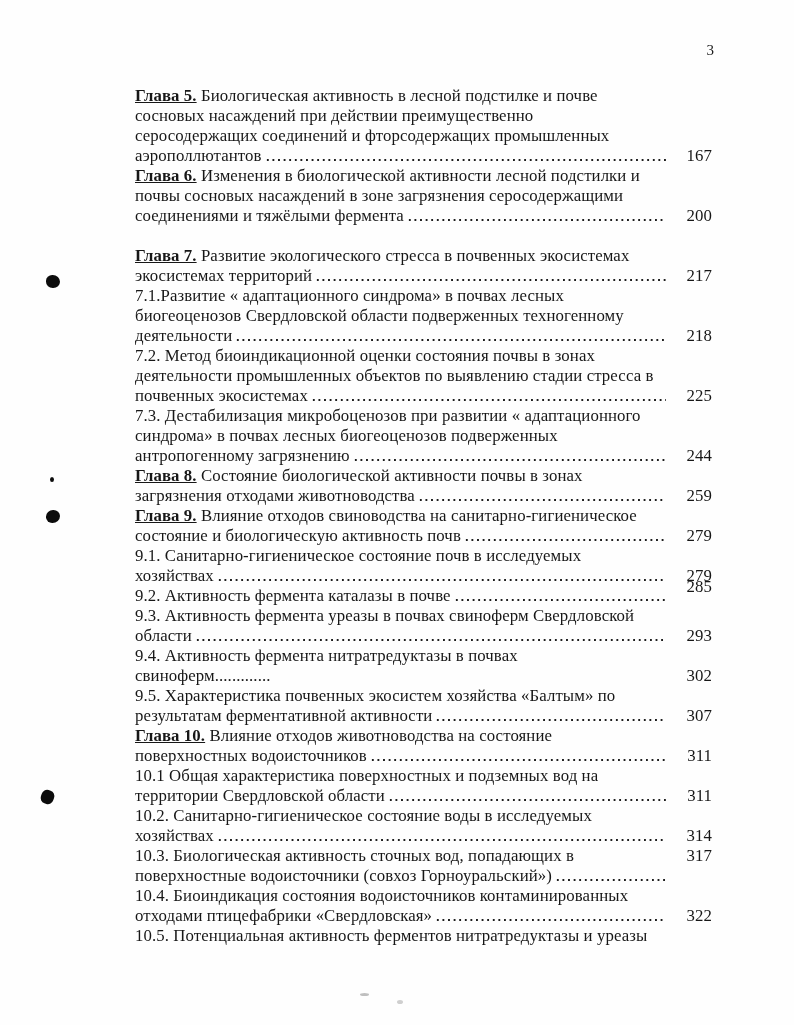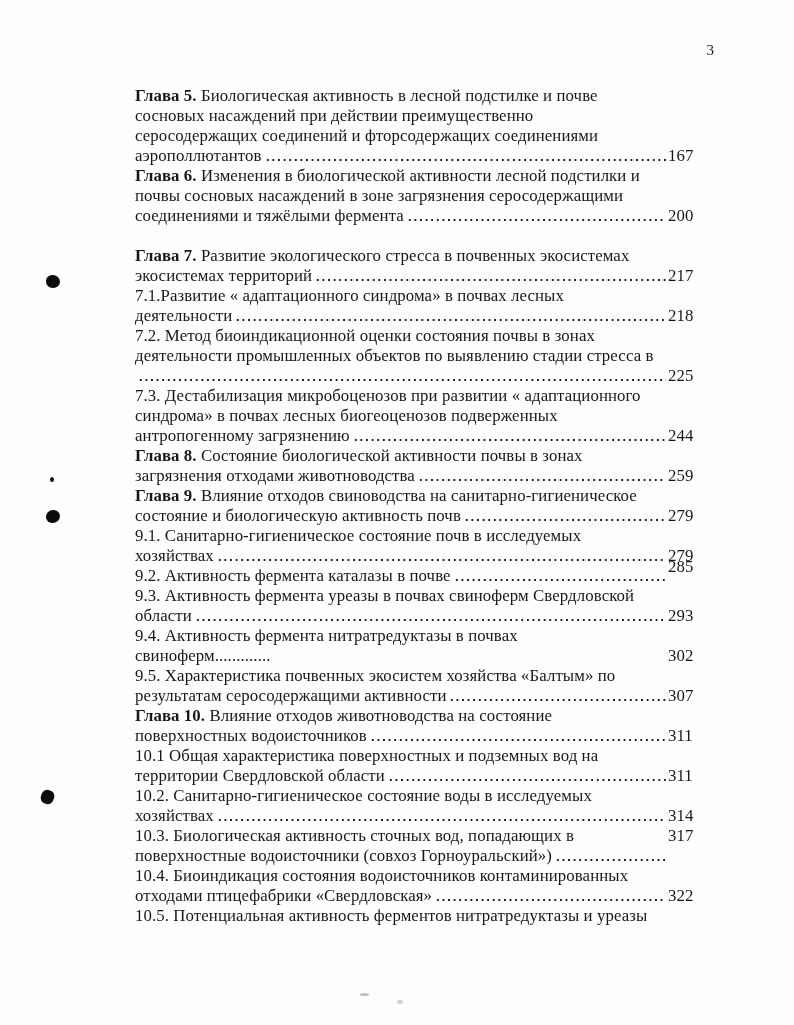--- a/index.html
+++ b/index.html
@@ -31,33 +31,34 @@
     letter-spacing:0.1px;
     color:#171717;
   }
   .row {
     display:flex;
     align-items:flex-end;
     height:20px;
     white-space:pre;
   }
   .row.gap { height:20px; }
-  .t-bold { font-weight:700; }
+  .t-bold { font-weight:700;text-decoration:underline; }
   .leader {
     flex:1 1 auto;
     height:4px;
     margin:0 2px 4px 3px;
     background-image: radial-gradient(circle, #1d1d1d 1.05px, rgba(0,0,0,0) 1.45px);
     background-size:5.6px 4px;
     background-position:0 55%;
     background-repeat:repeat-x;
   }
   .leader.blank { background:none; }
   .page-num {
     min-width:44px;
+    text-align:right;
     flex:0 0 auto;
   }
   .page-num.raised { transform:translateY(-9px); }
   .ink-spot {
     position:absolute;
     background:#0c0c0c;
     border-radius:50%;
   }
   .ink-spot.d1 { left:46px; top:275px; width:14px; height:13px; border-radius:46% 54% 50% 50%; }
   .ink-spot.d2 { left:50px; top:477px; width:4px;  height:5px;  }
@@ -73,49 +74,50 @@
 </head>
 <body>
 
 <div class="page">
 
   <div class="corner-num">3</div>
 
   <div class="toc" id="toc">
       <div class="row"><span class="t-bold">Глава 5.</span><span> Биологическая активность в лесной подстилке и почве</span></div>
       <div class="row"><span>сосновых насаждений при действии преимущественно</span></div>
-      <div class="row"><span>серосодержащих соединений и фторсодержащих соединениями</span></div>
+      <div class="row"><span>серосодержащих соединений и фторсодержащих промышленных</span></div>
       <div class="row"><span>аэрополлютантов</span><span class="leader"></span><span class="page-num">167</span></div>
       <div class="row"><span class="t-bold">Глава 6.</span><span> Изменения в биологической активности лесной подстилки и</span></div>
       <div class="row"><span>почвы сосновых насаждений в зоне загрязнения серосодержащими</span></div>
       <div class="row"><span>соединениями и тяжёлыми фермента</span><span class="leader"></span><span class="page-num">200</span></div>
       <div class="row gap"></div>
       <div class="row"><span class="t-bold">Глава 7.</span><span> Развитие экологического стресса в почвенных экосистемах</span></div>
       <div class="row"><span>экосистемах территорий</span><span class="leader"></span><span class="page-num">217</span></div>
       <div class="row"><span>7.1.Развитие « адаптационного синдрома» в почвах лесных</span></div>
+      <div class="row"><span>биогеоценозов Свердловской области подверженных техногенному</span></div>
       <div class="row"><span>деятельности</span><span class="leader"></span><span class="page-num">218</span></div>
       <div class="row"><span>7.2. Метод биоиндикационной оценки состояния почвы в зонах</span></div>
       <div class="row"><span>деятельности промышленных объектов по выявлению стадии стресса в</span></div>
-      <div class="row"><span class="leader"></span><span class="page-num">225</span></div>
+      <div class="row"><span>почвенных экосистемах</span><span class="leader"></span><span class="page-num">225</span></div>
       <div class="row"><span>7.3. Дестабилизация микробоценозов при развитии « адаптационного</span></div>
       <div class="row"><span>синдрома» в почвах лесных биогеоценозов подверженных</span></div>
       <div class="row"><span>антропогенному загрязнению</span><span class="leader"></span><span class="page-num">244</span></div>
       <div class="row"><span class="t-bold">Глава 8.</span><span> Состояние биологической активности почвы в зонах</span></div>
       <div class="row"><span>загрязнения отходами животноводства</span><span class="leader"></span><span class="page-num">259</span></div>
       <div class="row"><span class="t-bold">Глава 9.</span><span> Влияние отходов свиноводства на санитарно-гигиеническое</span></div>
       <div class="row"><span>состояние и биологическую активность почв</span><span class="leader"></span><span class="page-num">279</span></div>
       <div class="row"><span>9.1. Санитарно-гигиеническое состояние почв в исследуемых</span></div>
       <div class="row"><span>хозяйствах</span><span class="leader"></span><span class="page-num">279</span></div>
       <div class="row"><span>9.2. Активность фермента каталазы в почве</span><span class="leader"></span><span class="page-num raised">285</span></div>
       <div class="row"><span>9.3. Активность фермента уреазы в почвах свиноферм Свердловской</span></div>
       <div class="row"><span>области</span><span class="leader"></span><span class="page-num">293</span></div>
       <div class="row"><span>9.4. Активность фермента нитратредуктазы в почвах</span></div>
       <div class="row"><span>свиноферм.............</span><span class="leader blank"></span><span class="page-num">302</span></div>
       <div class="row"><span>9.5. Характеристика почвенных экосистем хозяйства «Балтым» по</span></div>
-      <div class="row"><span>результатам серосодержащими активности</span><span class="leader"></span><span class="page-num">307</span></div>
+      <div class="row"><span>результатам ферментативной активности</span><span class="leader"></span><span class="page-num">307</span></div>
       <div class="row"><span class="t-bold">Глава 10.</span><span> Влияние отходов животноводства на состояние</span></div>
       <div class="row"><span>поверхностных водоисточников</span><span class="leader"></span><span class="page-num">311</span></div>
       <div class="row"><span>10.1 Общая характеристика поверхностных и подземных вод на</span></div>
       <div class="row"><span>территории Свердловской области</span><span class="leader"></span><span class="page-num">311</span></div>
       <div class="row"><span>10.2. Санитарно-гигиеническое состояние воды в исследуемых</span></div>
       <div class="row"><span>хозяйствах</span><span class="leader"></span><span class="page-num">314</span></div>
       <div class="row"><span>10.3. Биологическая активность сточных вод, попадающих в</span><span class="leader blank"></span><span class="page-num">317</span></div>
       <div class="row"><span>поверхностные водоисточники (совхоз Горноуральский»)</span><span class="leader"></span><span class="page-num"></span></div>
       <div class="row"><span>10.4. Биоиндикация состояния водоисточников контаминированных</span></div>
       <div class="row"><span>отходами птицефабрики «Свердловская»</span><span class="leader"></span><span class="page-num">322</span></div>

